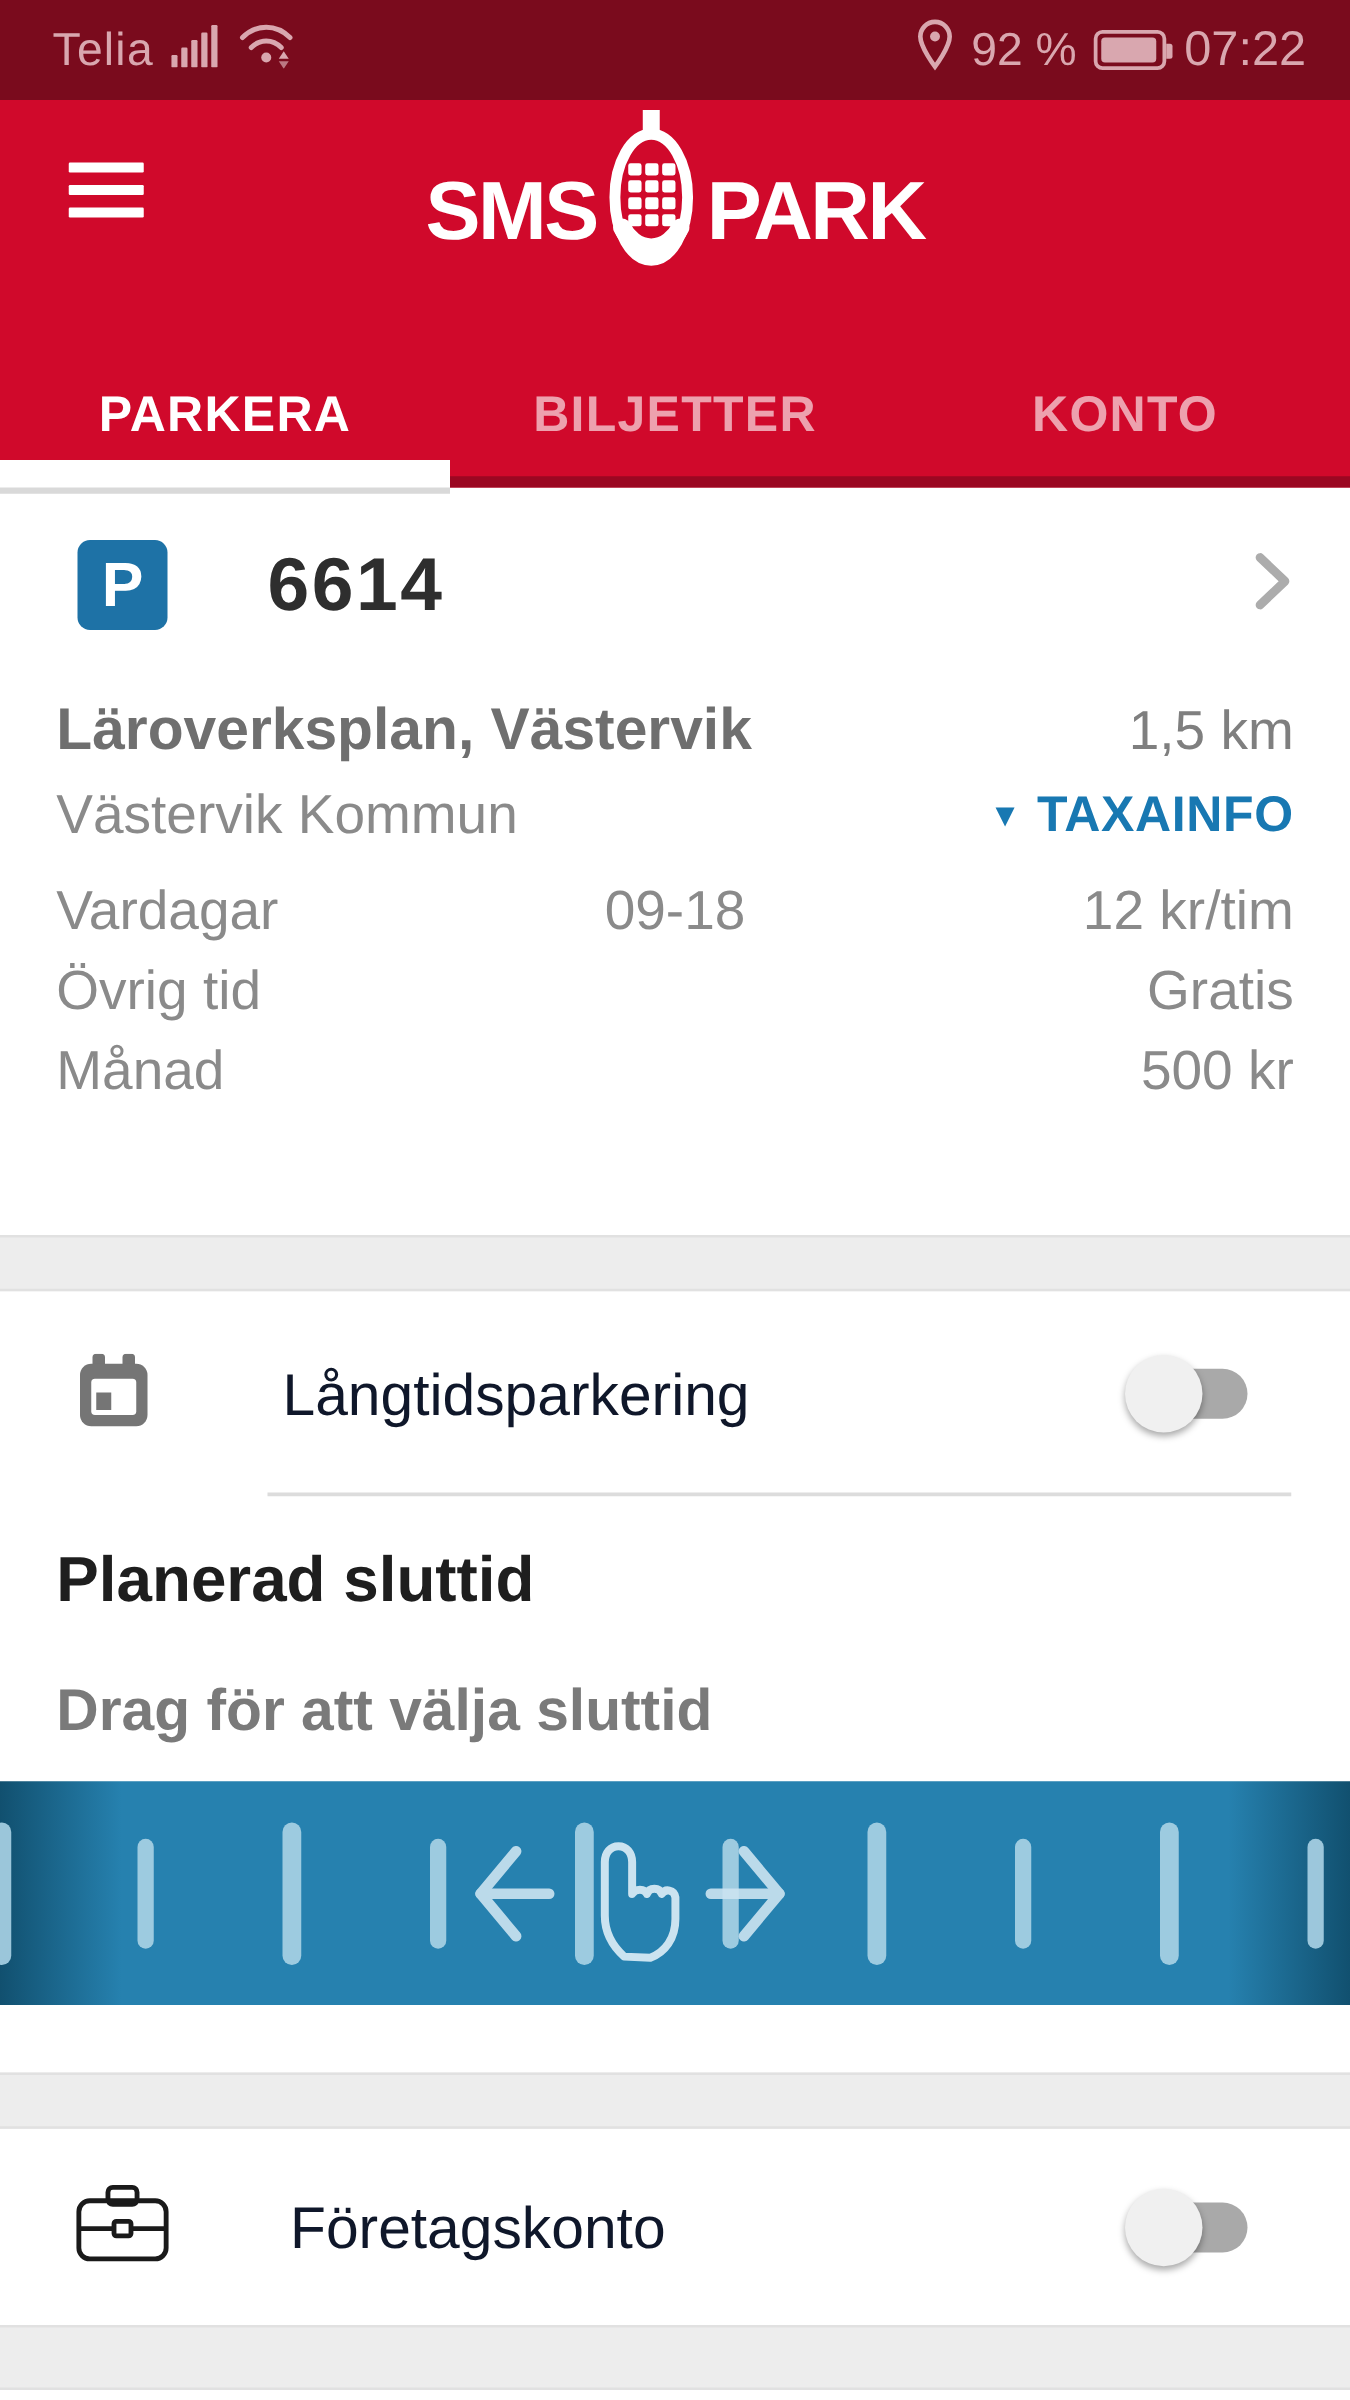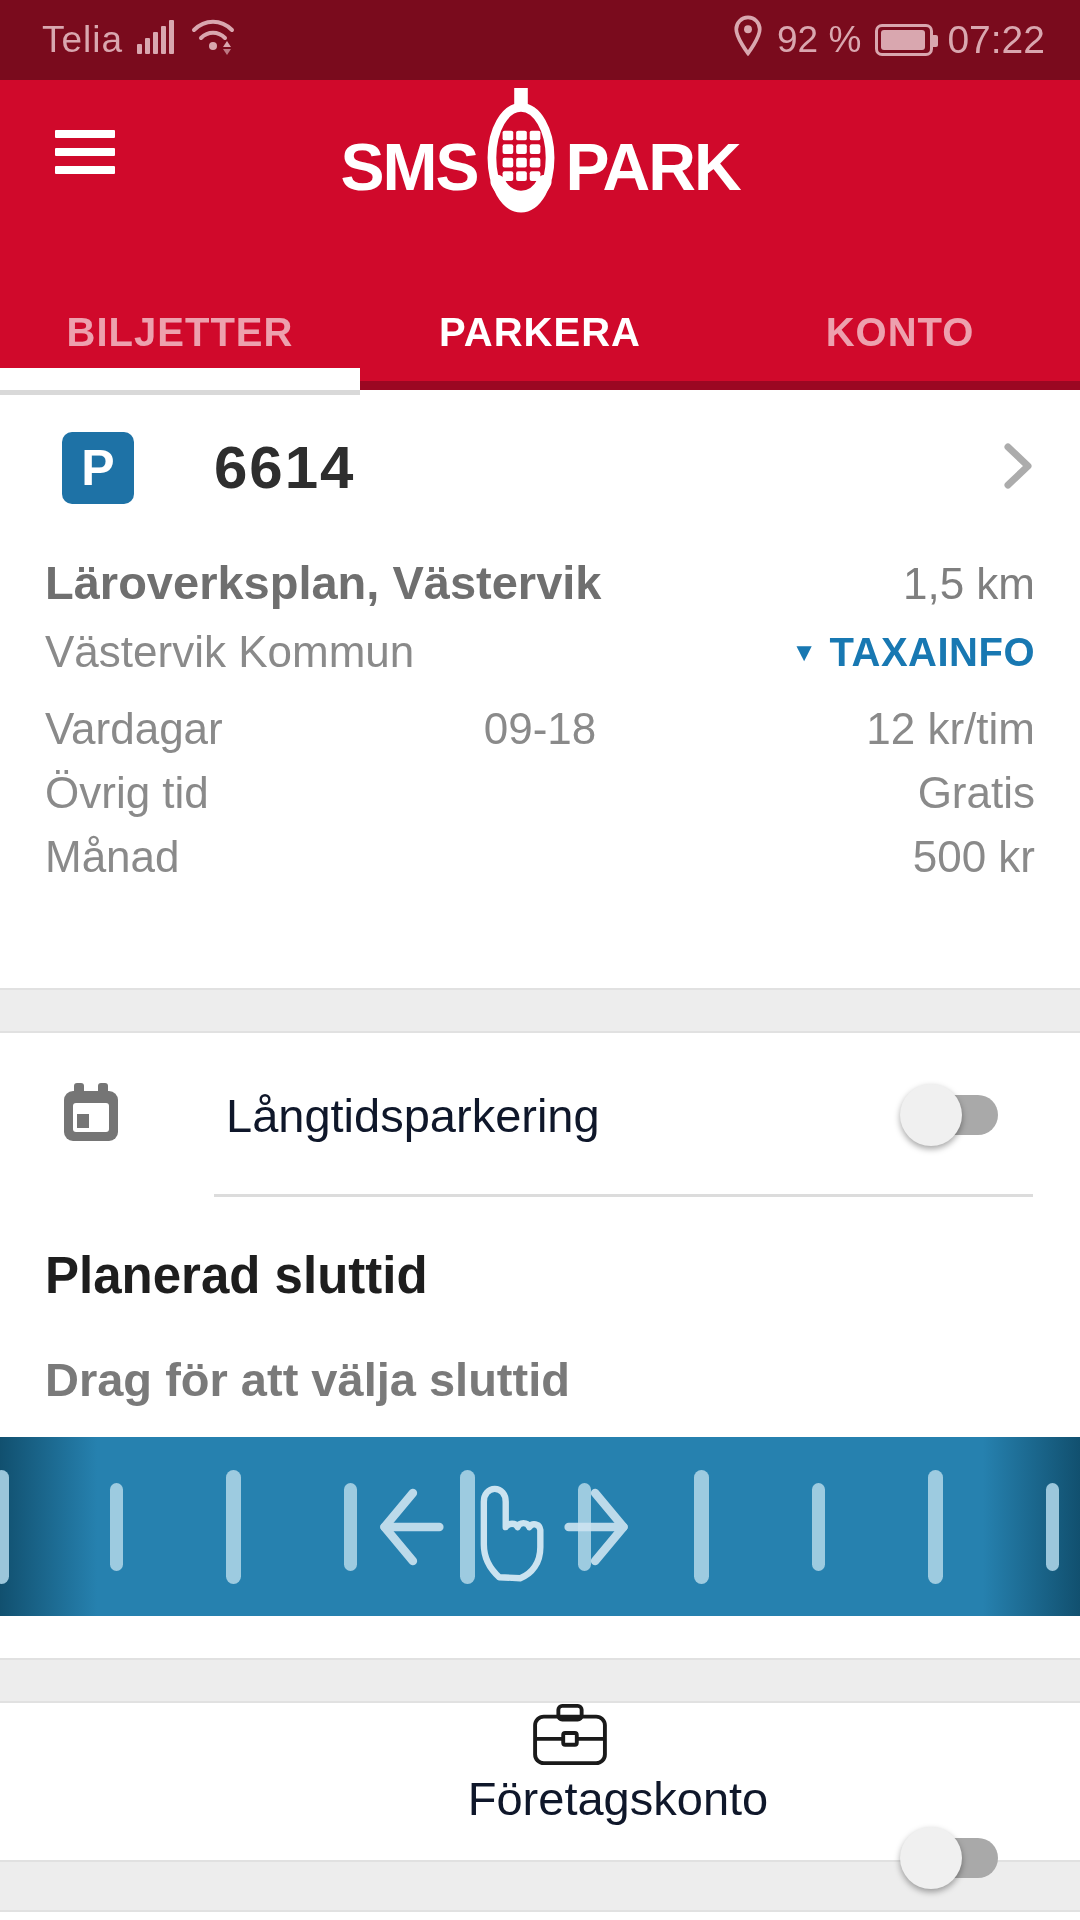--- a/index.html
+++ b/index.html
@@ -51,32 +51,32 @@
   
   .band{background:#EDEDED;border-top:2px solid #E1E1E1;border-bottom:2px solid #E1E1E1;box-sizing:border-box;}
   .band1{height:45px;}
   .band2{height:45px;}
   .band3{height:52px;}
 
   
   .toggle-row{display:flex;align-items:center;}
   .lt-row{height:164px;position:relative;padding-left:62px;}
   .lt-row .row-label{margin-left:106px;}
-  .biz-row{height:157px;padding-left:60px;flex-direction:column;}
+  .biz-row{height:157px;padding-left:60px;}
   .biz-row .row-label{margin-left:96px;}
   .row-label{font-size:47px;color:#0f172a;}
   .row-divider{position:absolute;left:214px;bottom:0;width:819px;height:3px;background:#DCDCDC;}
   .switch{margin-left:auto;margin-right:80px;position:relative;width:100px;height:64px;cursor:pointer;}
   .switch .track{position:absolute;left:6px;top:12px;width:92px;height:40px;border-radius:20px;background:#A9A9A9;}
   .switch .thumb{position:absolute;left:0;top:1px;width:62px;height:62px;border-radius:50%;background:#F0F0F0;
                  box-shadow:0 3px 6px rgba(0,0,0,0.35);}
 
   
   .longterm{height:625px;box-sizing:border-box;}
-  .lt-heading{margin:49px 0 0 45px;height:60px;font-size:51px;font-weight:bold;color:#1E1E1E;}
+  .lt-heading{margin:37px 0 0 45px;height:60px;font-size:51px;font-weight:bold;color:#1E1E1E;}
   .lt-sub{margin:46px 0 0 45px;height:56px;font-size:47px;font-weight:bold;color:#7A7A7A;}
   .ruler{position:relative;margin-top:29px;height:179px;
          background:linear-gradient(to right,#11506F 0%,#2681AF 9%,#2681AF 91%,#11506F 100%);cursor:grab;}
   .tick{position:absolute;background:#ABD3E5;border-radius:8px;opacity:0.9;}
   .tick.tall{width:15px;height:114px;top:33px;}
   .tick.short{width:13px;height:88px;top:46px;}
   .ov-arrow-l{position:absolute;left:377px;top:50px;}
   .ov-hand{position:absolute;left:472px;top:36px;}
   .ov-arrow-r{position:absolute;left:563px;top:50px;}
 
@@ -159,25 +159,25 @@
             <rect x="16" y="86" width="11" height="10" rx="2"></rect>
               <rect x="30" y="86" width="11" height="10" rx="2"></rect>
               <rect x="44" y="86" width="11" height="10" rx="2"></rect>
           </g>
         </svg>
       </span>
       <span class="logo-text">PARK</span>
     </div>
 
     <div class="tabs">
+      <div class="tab active">
+        <span>PARKERA</span>
+      </div>
       <div class="tab">
         <span>BILJETTER</span>
-      </div>
-      <div class="tab active">
-        <span>PARKERA</span>
       </div>
       <div class="tab">
         <span>KONTO</span>
       </div>
     </div>
     <div class="tab-indicator"></div>
     <div class="header-strip"></div>
   </div>
 
   <div class="station">

